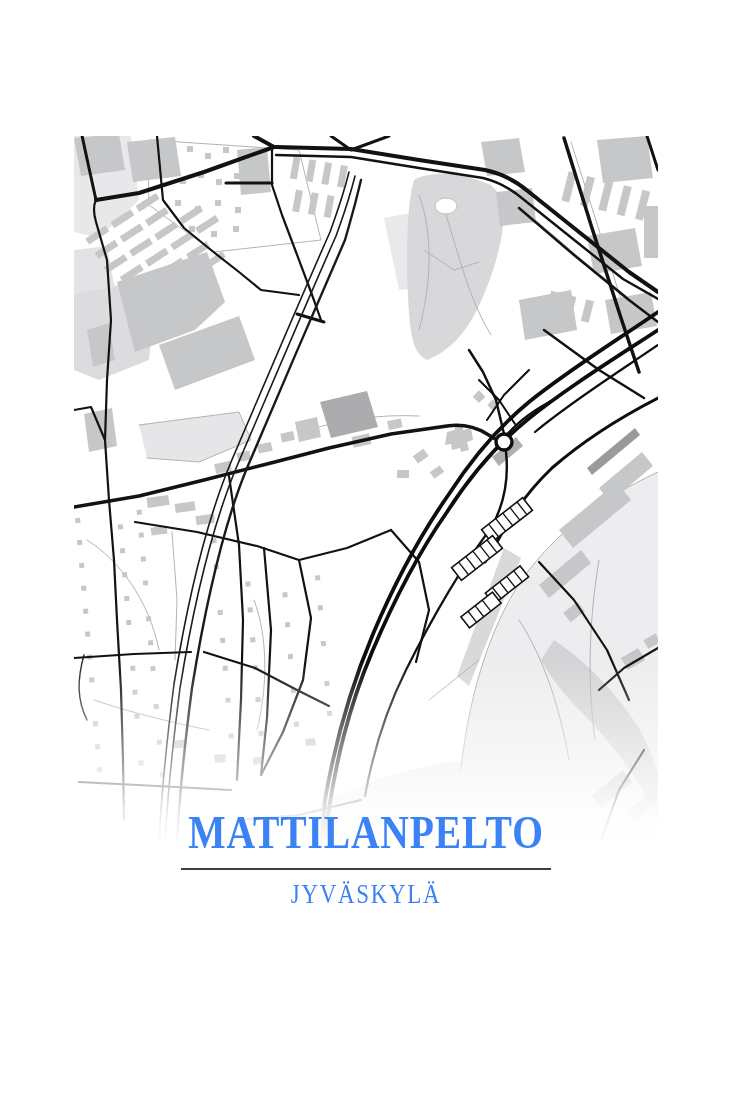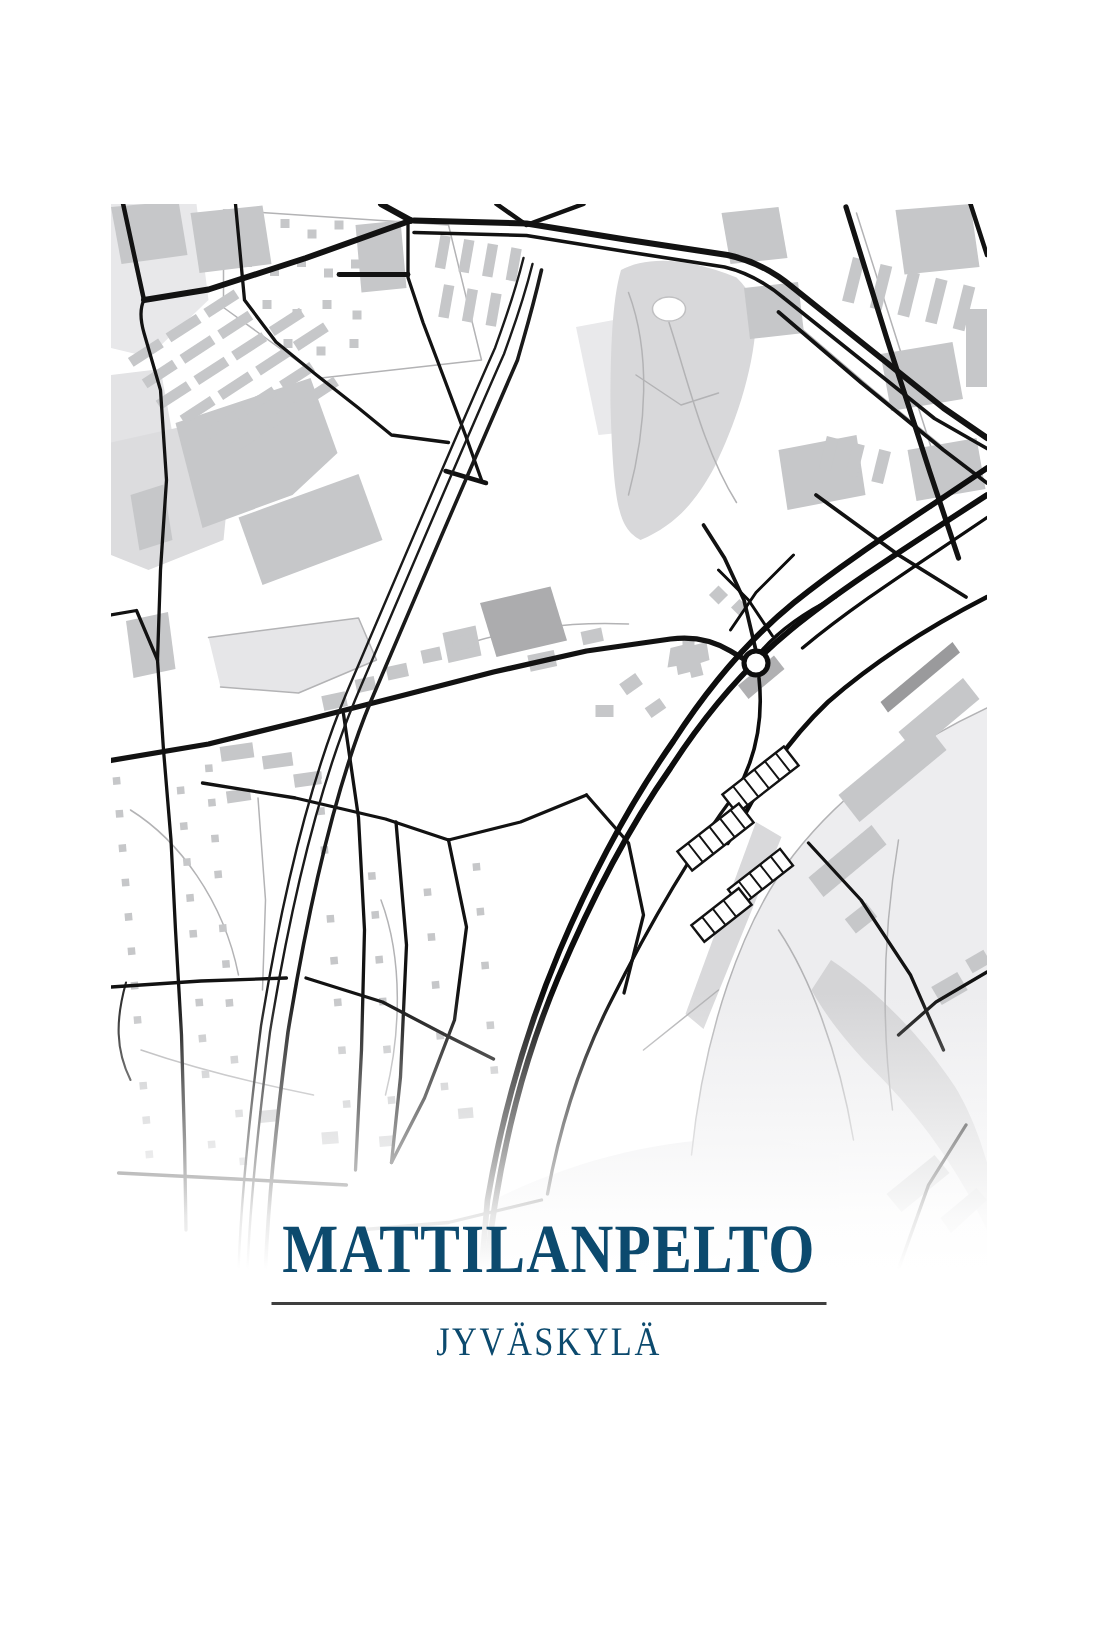--- a/index.html
+++ b/index.html
@@ -14,21 +14,21 @@
   .map-fade{
     position:absolute;left:0;top:0;right:0;bottom:0;pointer-events:none;
     background:linear-gradient(to bottom,
       rgba(255,255,255,0) 0%,
       rgba(255,255,255,0) 74%,
       rgba(255,255,255,0.5) 86%,
       rgba(255,255,255,0.9) 95%,
       #ffffff 100%);
   }
   .caption{
-    position:absolute;left:0;right:0;top:810px;text-align:center;z-index:5;color:#0c4a6e;
+    position:absolute;left:0;right:0;top:810px;text-align:center;z-index:5;color:#3b82f6;
   }
   .caption h1{
     margin:0;font-size:46px;line-height:46px;font-weight:600;letter-spacing:1px;
     transform:scaleX(0.86);transform-origin:50% 50%;
   }
   .rule{
     width:370px;height:1.5px;background:#3f3f3f;margin:12px auto 9px auto;
   }
   .caption h2{
     margin:0;font-size:27px;line-height:30px;font-weight:400;letter-spacing:2px;

